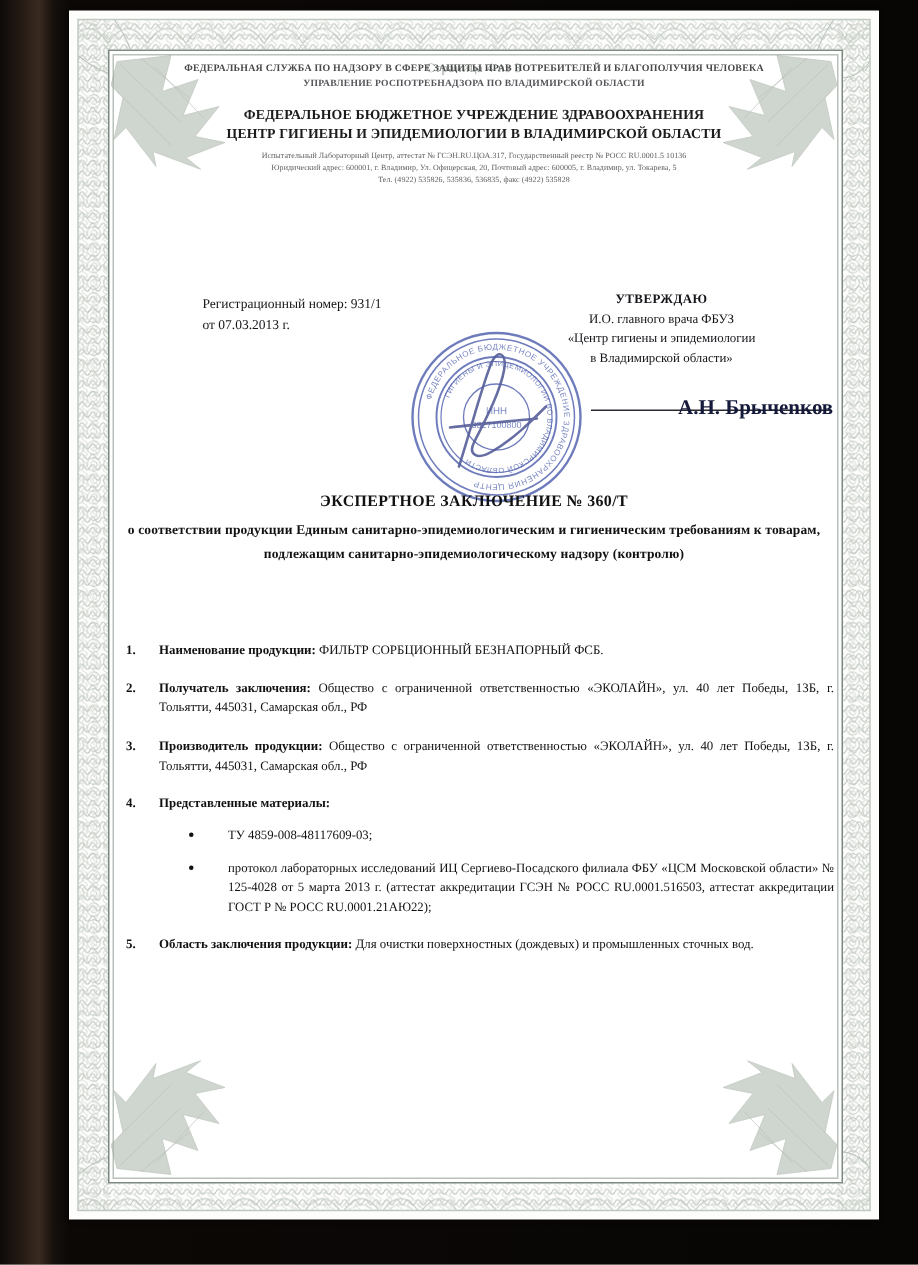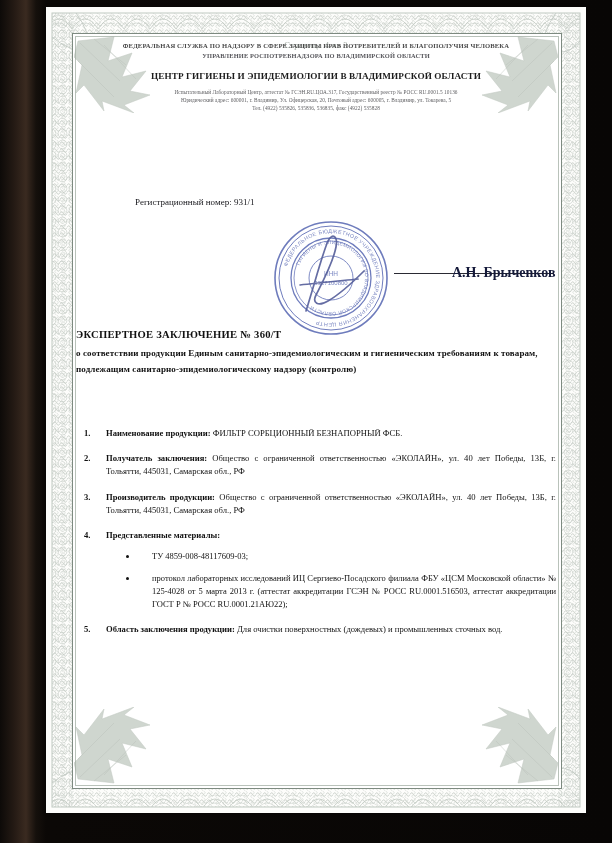--- a/index.html
+++ b/index.html
@@ -72,21 +72,21 @@
   #approve .q{}
   #signline{position:absolute;left:318px;top:232px;width:160px;
     border-top:1px solid #2a2a33;}
   #signname{position:absolute;left:376px;top:224px;font-size:14px;
     font-weight:bold;color:#151a3a;}
 
   
   #stamp{position:absolute;left:196px;top:178px;width:118px;height:118px;opacity:.80;}
 
   
-  #title{position:absolute;left:0;top:288px;width:480px;}
+  #title{position:absolute;left:0;top:288px;width:480px;text-align:center;}
   #title .t1{font-size:10.6px;font-weight:bold;color:#111;letter-spacing:.25px;}
   #title .t2{font-size:9px;font-weight:bold;color:#111;line-height:15.5px;
     margin-top:6px;letter-spacing:.1px;}
 
   
   ol#items{list-style:none;margin:0;padding:0;
     position:absolute;left:0;top:386px;width:480px;}
   ol#items>li{position:relative;padding-left:30px;margin-bottom:12px;
     font-size:8.6px;line-height:13.2px;color:#111;text-align:justify;}
   ol#items>li .num{position:absolute;left:8px;top:0;font-weight:bold;font-size:8.6px;}
@@ -179,32 +179,40 @@
 
     <div id="pagemark">Страница 4 из 3</div>
 
     <div id="content">
 
       <div class="org-line">ФЕДЕРАЛЬНАЯ СЛУЖБА ПО НАДЗОРУ В СФЕРЕ ЗАЩИТЫ ПРАВ ПОТРЕБИТЕЛЕЙ И БЛАГОПОЛУЧИЯ ЧЕЛОВЕКА</div>
       <div class="org-line2">УПРАВЛЕНИЕ РОСПОТРЕБНАДЗОРА ПО ВЛАДИМИРСКОЙ ОБЛАСТИ</div>
 
       <div style="height:9px"></div>
 
+      <div class="inst">ФЕДЕРАЛЬНОЕ БЮДЖЕТНОЕ УЧРЕЖДЕНИЕ ЗДРАВООХРАНЕНИЯ</div>
       <div class="inst">ЦЕНТР ГИГИЕНЫ И ЭПИДЕМИОЛОГИИ В ВЛАДИМИРСКОЙ ОБЛАСТИ</div>
 
       <div style="height:5px"></div>
 
       <div class="fine">Испытательный Лабораторный Центр, аттестат № ГСЭН.RU.ЦОА.317, Государственный реестр № РОСС  RU.0001.5 10136</div>
       <div class="fine">Юридический адрес: 600001, г. Владимир, Ул. Офицерская, 20, Почтовый адрес: 600005, г. Владимир, ул. Токарева, 5</div>
       <div class="fine">Тел. (4922) 535826, 535836, 536835, факс (4922) 535828</div>
 
       <div id="regblock">
         <div>Регистрационный номер: 931/1</div>
+        <div>от  07.03.2013 г.</div>
       </div>
 
+      <div id="approve">
+        <div class="hd">УТВЕРЖДАЮ</div>
+        <div>И.О. главного врача ФБУЗ</div>
+        <div class="q">«Центр гигиены и эпидемиологии</div>
+        <div class="q">в Владимирской области»</div>
+      </div>
 
       <svg id="stamp" viewBox="0 0 118 118">
         <defs>
           <path id="arcOut" d="M59 59 m -45,0 a 45,45 0 1,1 90,0 a 45,45 0 1,1 -90,0"></path>
           <path id="arcIn" d="M59 59 m -34,0 a 34,34 0 1,1 68,0 a 34,34 0 1,1 -68,0"></path>
         </defs>
         <g stroke="#2b3f9e" fill="none" opacity=".85">
           <circle cx="59" cy="59" r="56" stroke-width="1.6"></circle>
           <circle cx="59" cy="59" r="52" stroke-width="1"></circle>
           <circle cx="59" cy="59" r="40" stroke-width="1.3"></circle>

